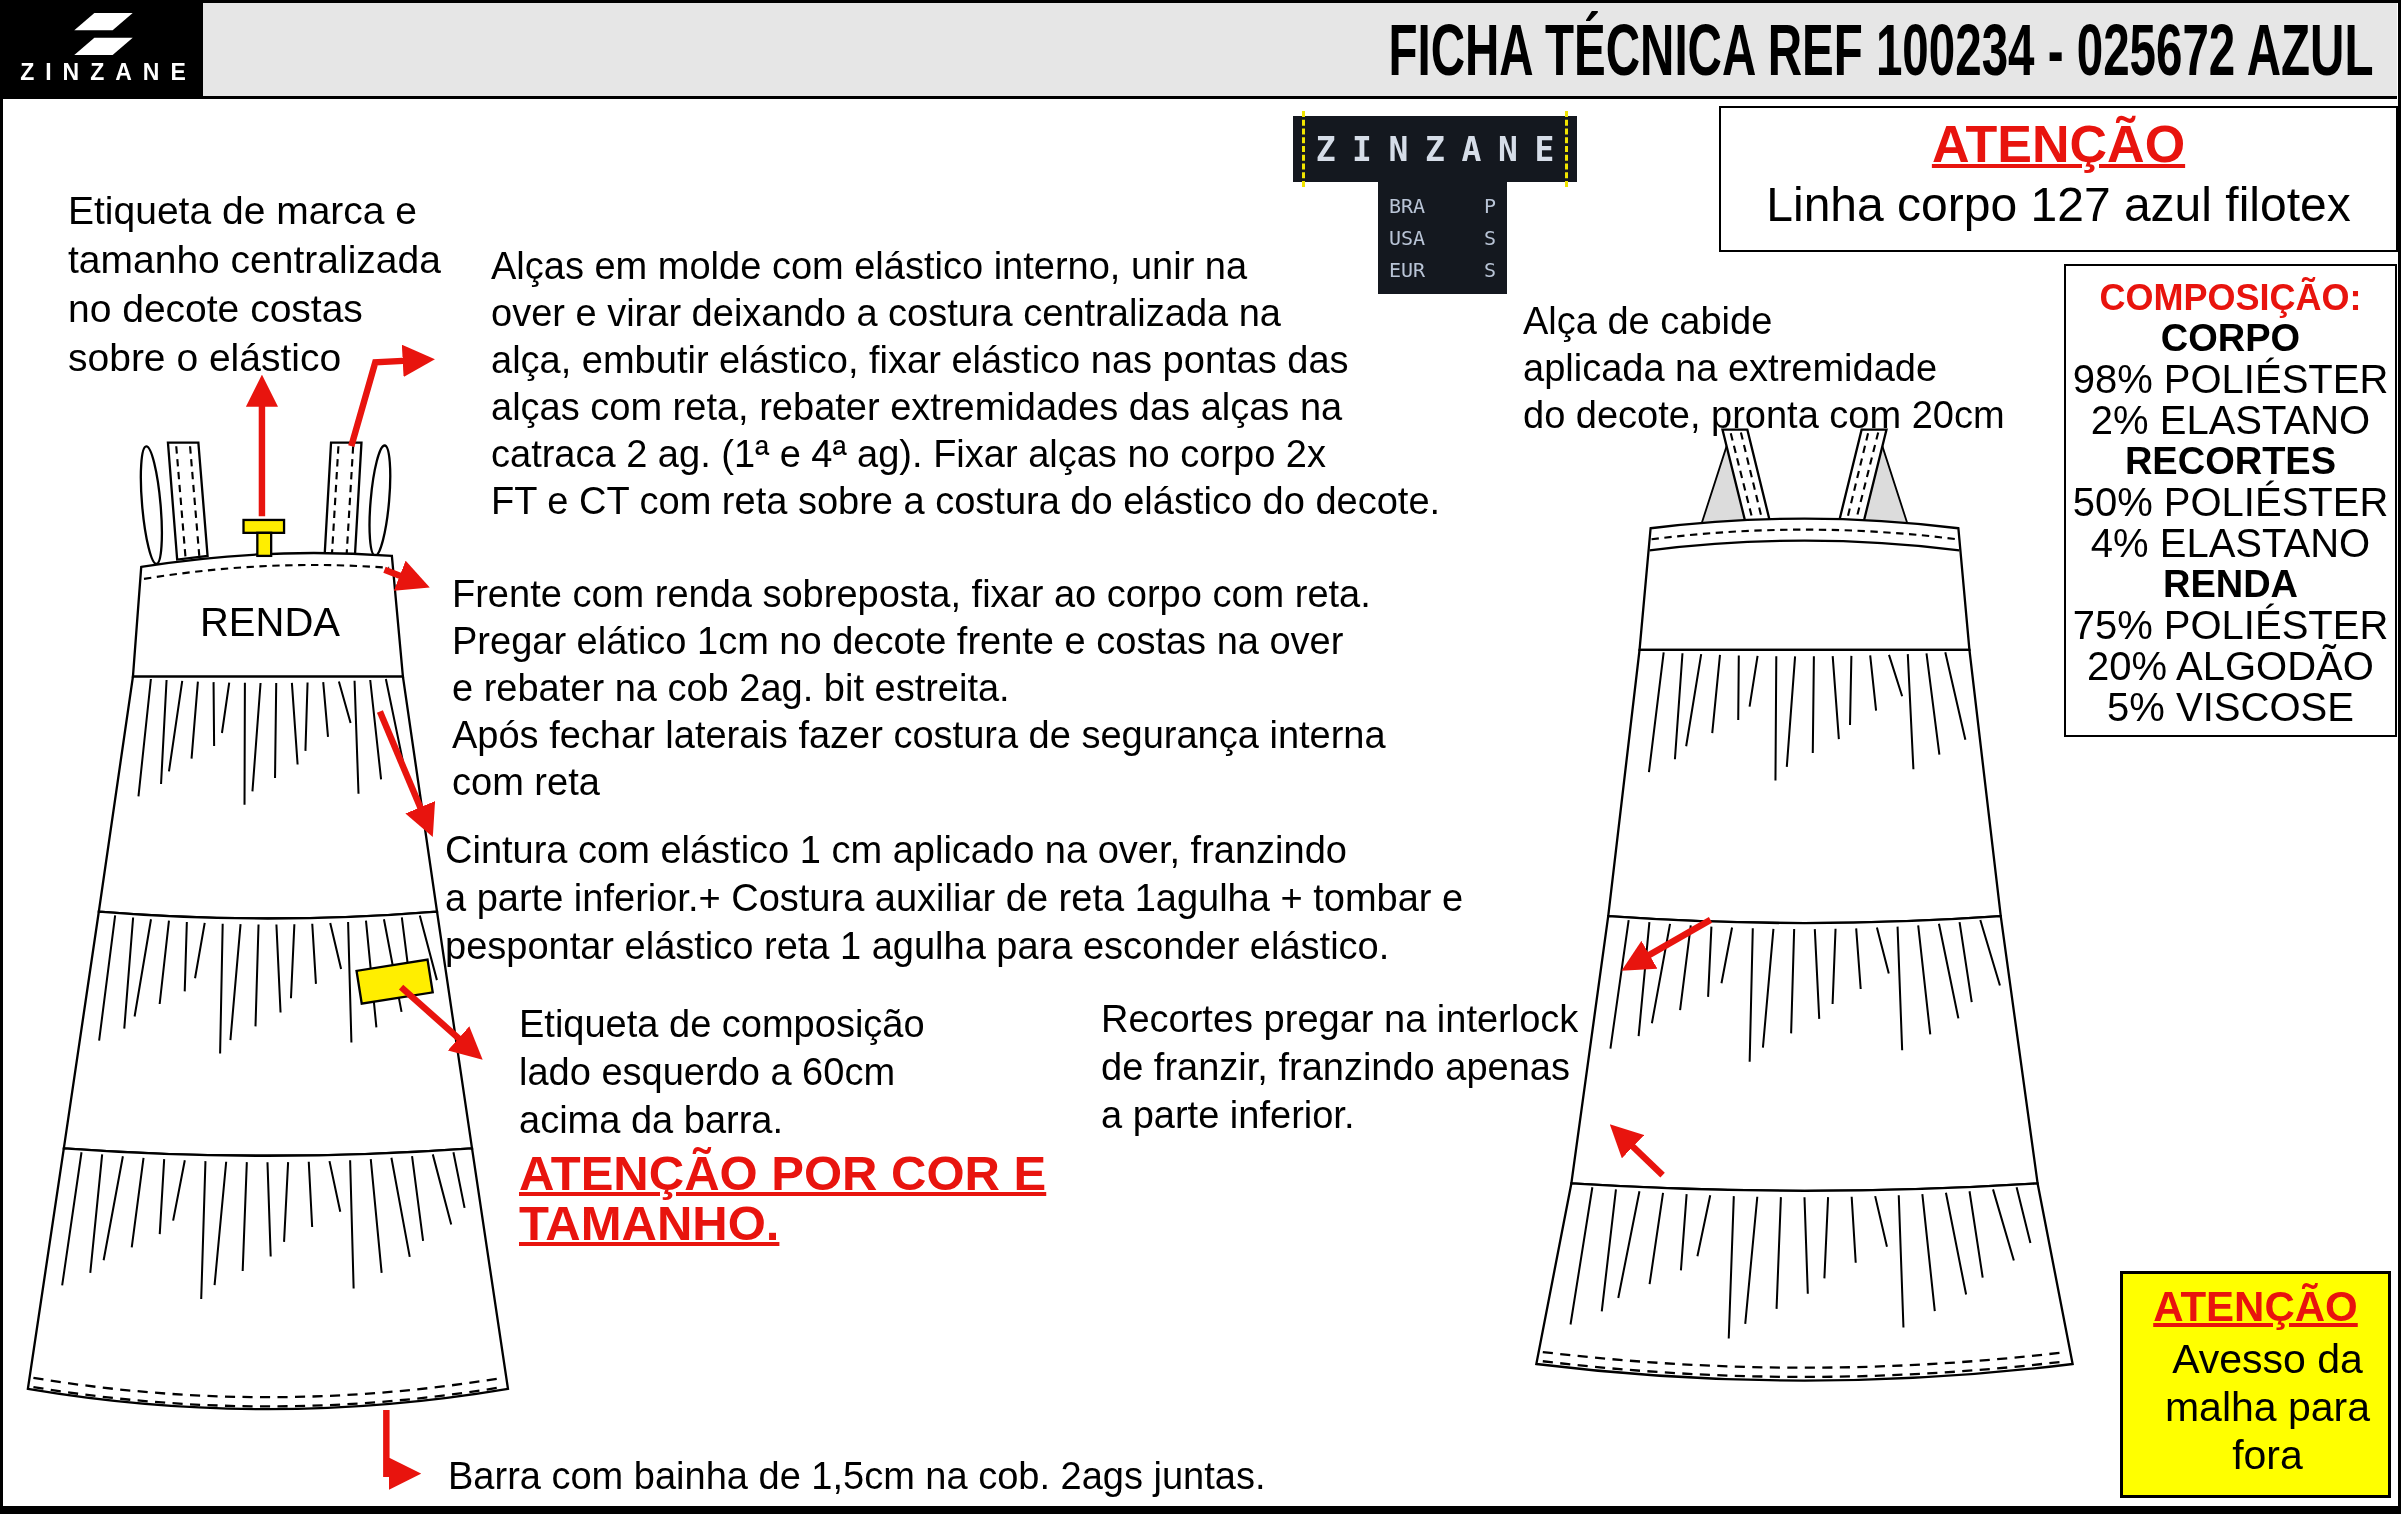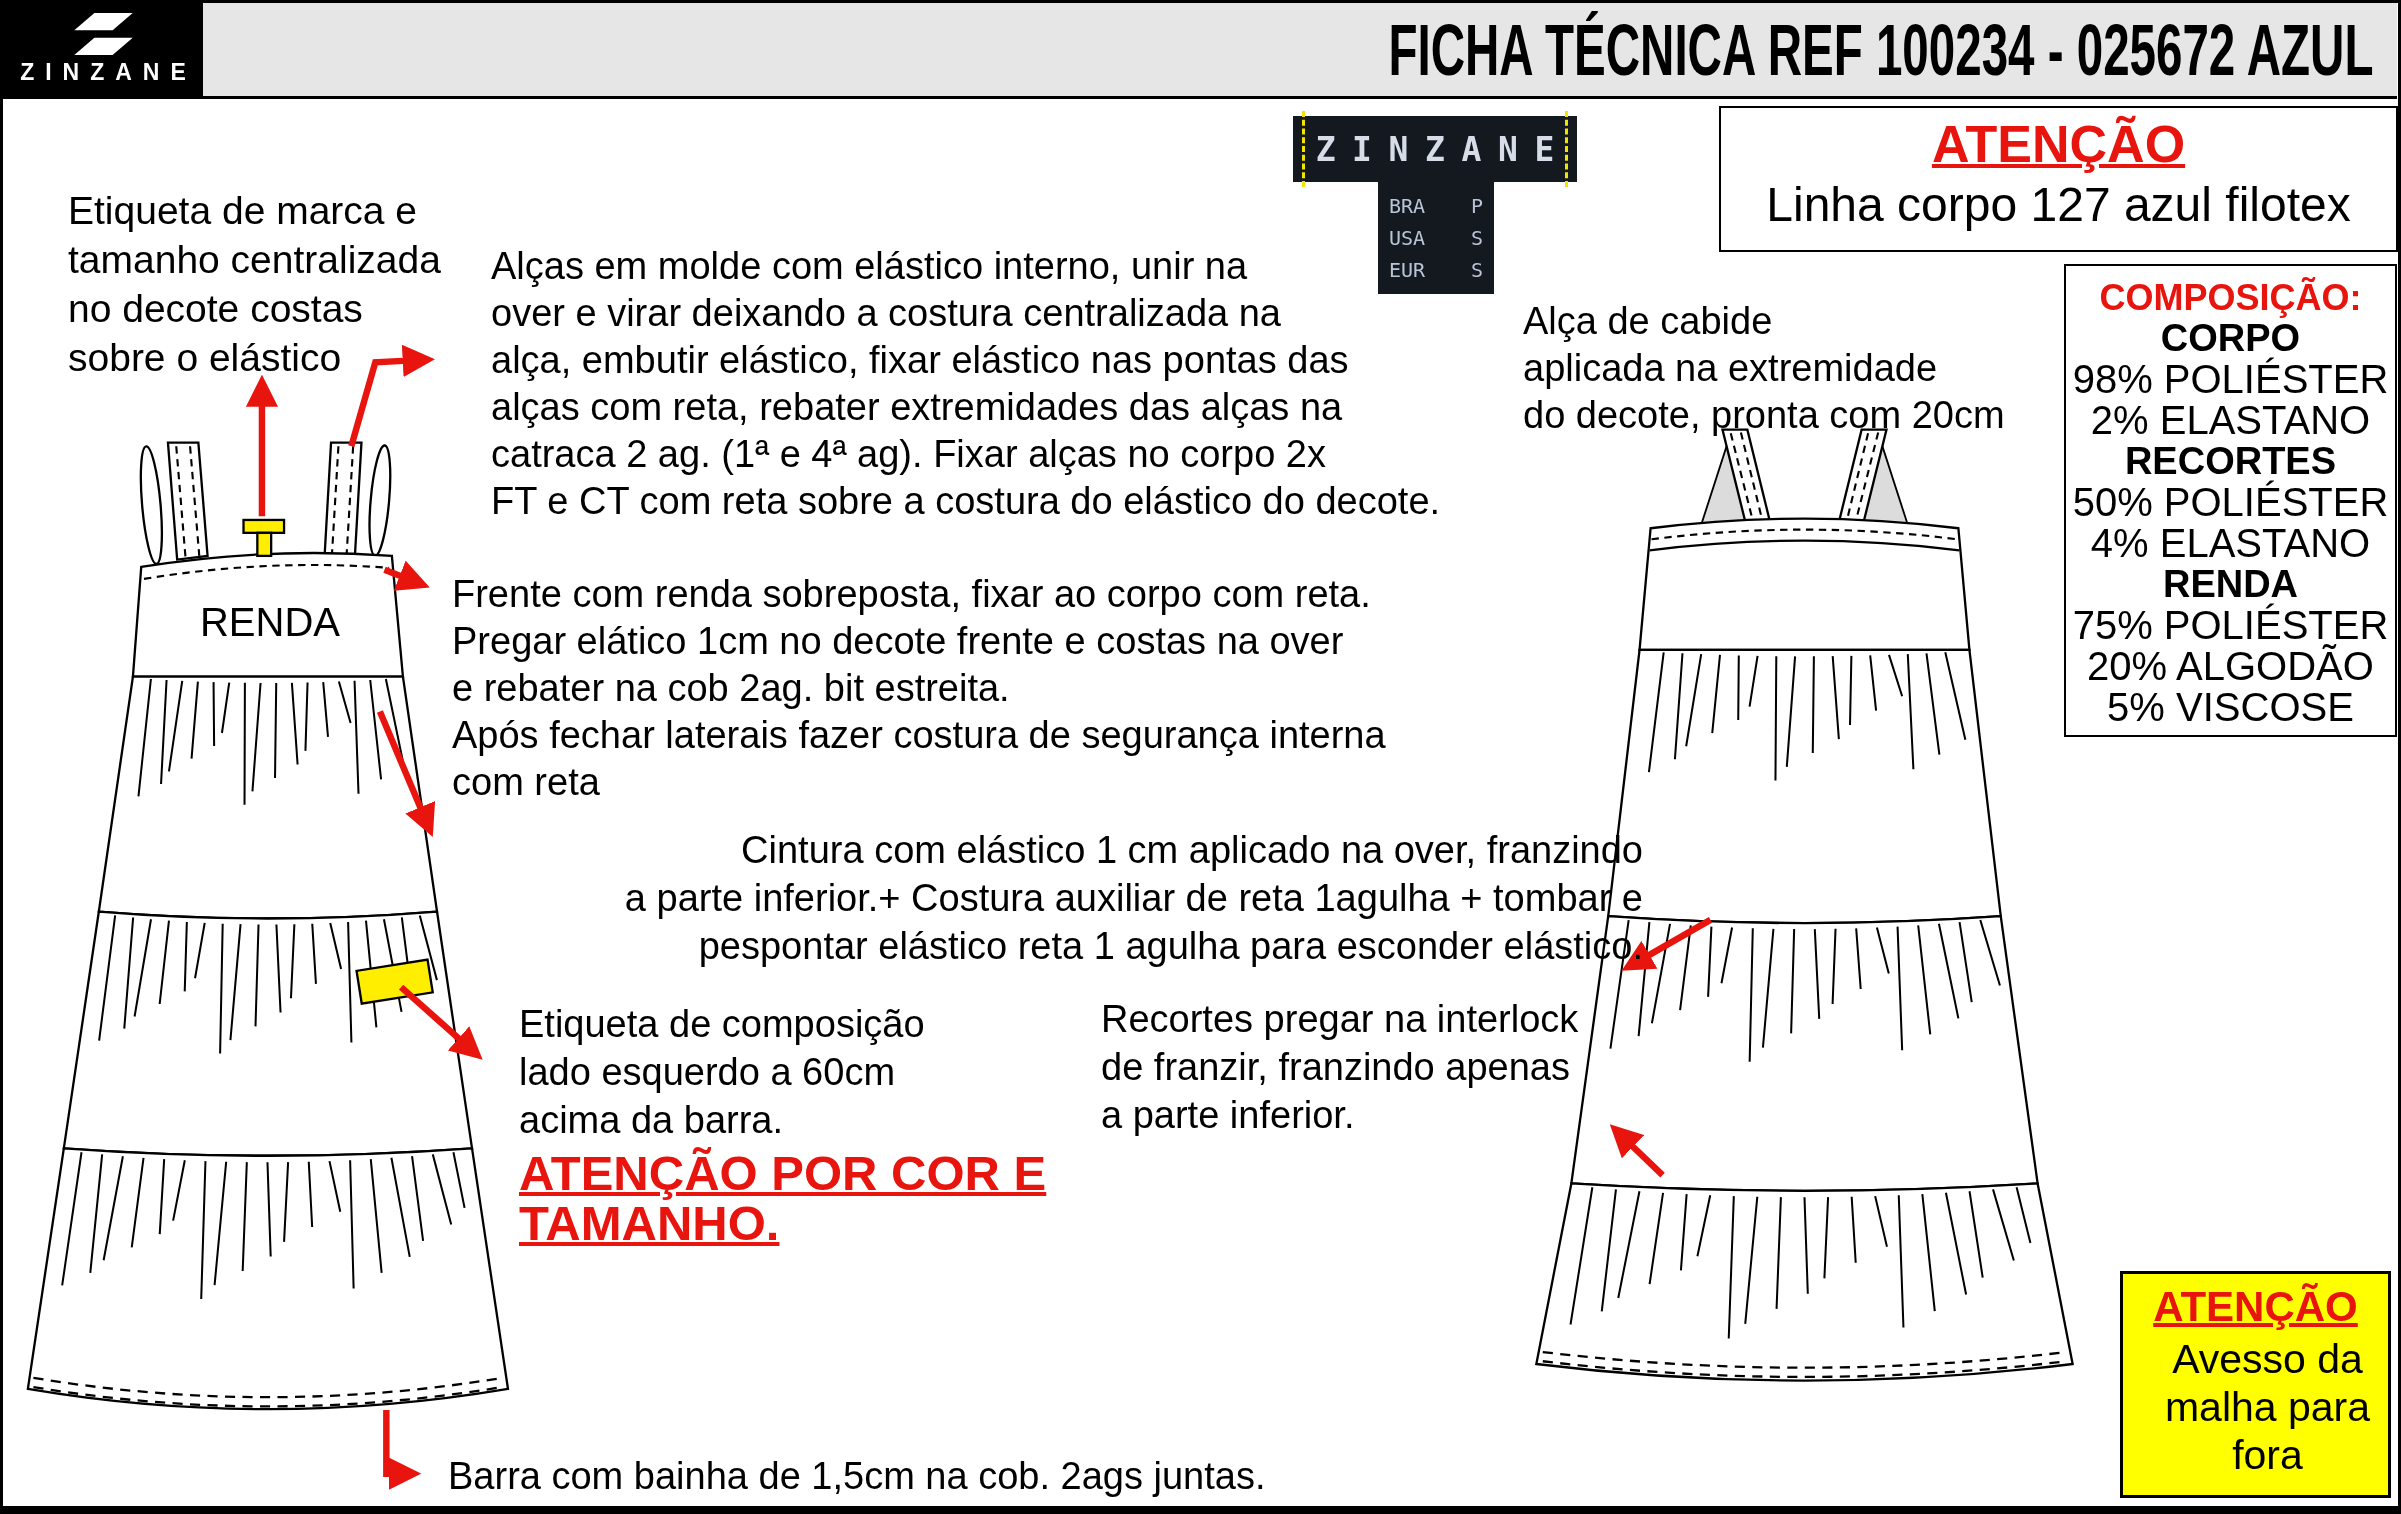--- a/index.html
+++ b/index.html
@@ -8,21 +8,21 @@
         border:3.7px solid #000;border-bottom:8.3px solid #000;box-sizing:border-box;}
   
   .hdr{position:absolute;left:0;top:0;width:2394px;height:93px;background:#e6e6e6;border-bottom:3.7px solid #000;}
   .logo{position:absolute;left:0;top:0;width:200px;height:93px;background:#000;
         display:flex;flex-direction:column;align-items:center;justify-content:center;}
   .logo .ztext{color:#fff;font-size:23px;font-weight:bold;letter-spacing:11px;padding-left:11px;margin-top:4.6px;}
   .title{position:absolute;right:24px;top:0;height:93px;display:flex;align-items:center;
          font-weight:bold;font-size:72px;white-space:nowrap;transform:scaleX(0.66);transform-origin:100% 50%;}
   
   .tb{position:absolute;font-size:38px;line-height:47px;white-space:pre-line;}
-  .center{text-align:right;}
+  .center{text-align:left;}
   
   .box-attn{position:absolute;left:1716px;top:103px;width:679px;height:146px;border:2.8px solid #000;
             text-align:center;box-sizing:border-box;background:#fff;}
   .box-attn .t{color:#e8140e;font-weight:bold;font-size:52px;text-decoration:underline;text-decoration-thickness:3.7px;margin-top:5.5px;}
   .box-attn .b{font-size:48px;margin-top:3.7px;}
   .box-comp{position:absolute;left:2061px;top:261px;width:333px;height:473px;border:2.8px solid #000;
             text-align:center;box-sizing:border-box;padding-top:11px;background:#fff;}
   .box-comp div{line-height:41px;font-size:40px;}
   .box-comp .t{color:#e8140e;font-weight:bold;font-size:36px;text-decoration-thickness:2.8px;}
   .box-comp .bold{font-weight:bold;font-size:38px;}
@@ -32,21 +32,21 @@
   .box-yellow .b{font-size:41px;line-height:48px;white-space:pre-line;margin-top:3.7px;padding-left:24px;}
   .warn-red{color:#e8140e;font-weight:bold;font-size:49px;line-height:50px;
             text-decoration:underline;text-decoration-thickness:3.7px;white-space:pre-line;}
   
   .wlabel{position:absolute;left:1290px;top:113px;width:284px;height:181px;}
   .wbar{position:absolute;left:0;top:0;width:100%;height:66px;background:#14181f;
         display:flex;align-items:center;justify-content:center;}
   .wbar span{color:#d6dde8;font-size:33px;font-weight:bold;letter-spacing:16.6px;padding-left:16.6px;
              font-family:"DejaVu Sans Mono",monospace;}
   .ydash{position:absolute;top:-4.6px;height:76px;width:0;border-left:3.7px dashed #f0e400;}
-  .wtab{position:absolute;left:85px;top:66px;width:116px;height:112px;background:#14181f;
+  .wtab{position:absolute;left:85px;top:66px;width:129px;height:112px;background:#14181f;
         color:#b9c4d6;font-family:"DejaVu Sans Mono",monospace;font-size:20px;
         display:flex;flex-direction:column;justify-content:center;gap:8.3px;padding:0 11px;box-sizing:border-box;}
   .wrow{display:flex;justify-content:space-between;}
   .renda{position:absolute;left:145px;top:597px;width:244px;text-align:center;font-size:40px;}
   
   .art{position:absolute;left:0;top:0;width:2394px;height:1502px;pointer-events:none;}
   .shape{fill:#fff;stroke:#000;stroke-width:2.5;}
   .dash{stroke:#000;stroke-width:2.3;stroke-dasharray:8 6;fill:none;}
   .hemdash{stroke:#000;stroke-width:2.5;stroke-dasharray:11 8;fill:none;}
   .gather{stroke:#000;stroke-width:2.2;fill:none;}

